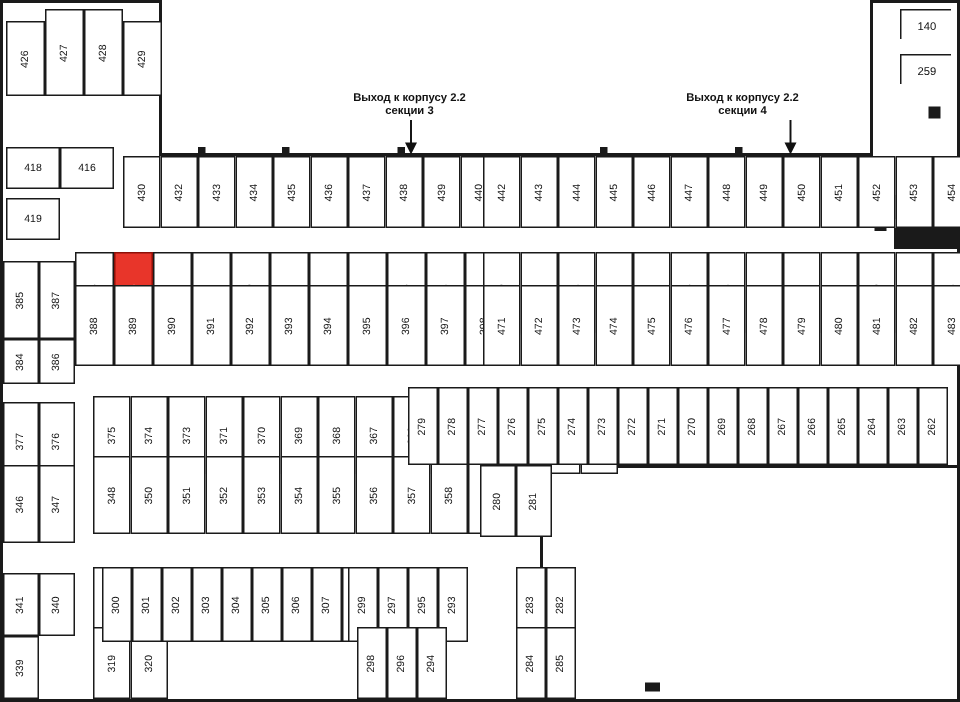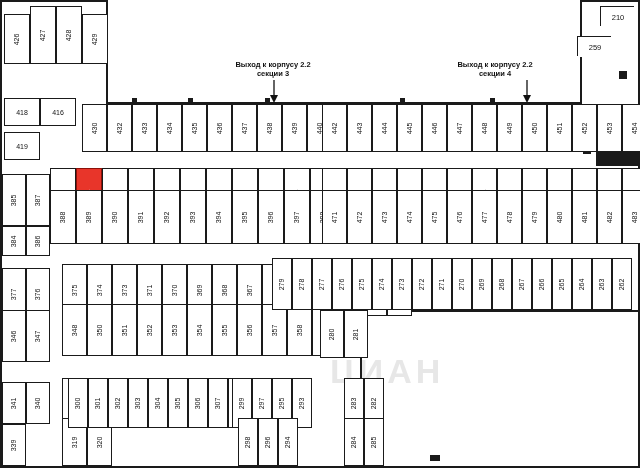--- a/index.html
+++ b/index.html
@@ -64,21 +64,20 @@
   .rcell{
     position:absolute;border:1px solid #1a1a1a;background:#fff;box-sizing:border-box;
     display:flex;align-items:center;justify-content:center;font-size:7.5px;color:#111;
   }
 </style>
 </head>
 <body>
 
 <div id="stage">
 
-  <div class="wm">ЦИАН</div>
 
   <div class="wall" style="left:0px;top:0px;width:108px;height:2px;"></div>
   <div class="wall" style="left:0px;top:0px;width:2px;height:468px;"></div>
   <div class="wall" style="left:106px;top:0px;width:2px;height:104px;"></div>
   <div class="wall" style="left:106px;top:102px;width:476px;height:2px;"></div>
   <div class="wall" style="left:580px;top:0px;width:2px;height:104px;"></div>
   <div class="wall" style="left:580px;top:0px;width:60px;height:2px;"></div>
   <div class="wall" style="left:638px;top:0px;width:2px;height:468px;"></div>
   <div class="wall" style="left:0px;top:466px;width:640px;height:2px;"></div>
   <div class="wall" style="left:0px;top:256px;width:2px;height:4px;"></div>
@@ -94,23 +93,23 @@
   <div class="blk" style="left:245px;top:455px;width:12px;height:6px;"></div>
   <div class="blk" style="left:430px;top:455px;width:10px;height:6px;"></div>
 
   <div class="blk" style="left:132px;top:98px;width:5px;height:5px;"></div>
   <div class="blk" style="left:188px;top:98px;width:5px;height:5px;"></div>
   <div class="blk" style="left:265px;top:98px;width:5px;height:5px;"></div>
   <div class="blk" style="left:400px;top:98px;width:5px;height:5px;"></div>
   <div class="blk" style="left:490px;top:98px;width:5px;height:5px;"></div>
 
   <div class="room" style="left:600px;top:6px;width:34px;height:20px;">
-    <div class="rcell" style="left:-1px;top:-1px;width:34px;height:20px;border:none;">210</div>
+    <div class="rcell" style="left:-1px;top:-1px;width:34px;height:20px;border:none;">140</div>
   </div>
-  <div class="room" style="left:577px;top:36px;width:34px;height:20px;">
+  <div class="room" style="left:600px;top:36px;width:34px;height:20px;">
     <div class="rcell" style="left:-1px;top:-1px;width:34px;height:20px;border:none;">259</div>
   </div>
 
   <div class="label" style="left:218px;top:60px;width:110px;">
     <span>Выход к корпусу 2.2</span><br>
     <span>секции 3</span>
   </div>
   <svg class="arrow" style="left:268px;top:80px;" width="12" height="24">
     <line x1="6" y1="0" x2="6" y2="16" stroke="#111" stroke-width="1.3"></line>
     <polygon points="6,23 2,15 10,15" fill="#111"></polygon>

